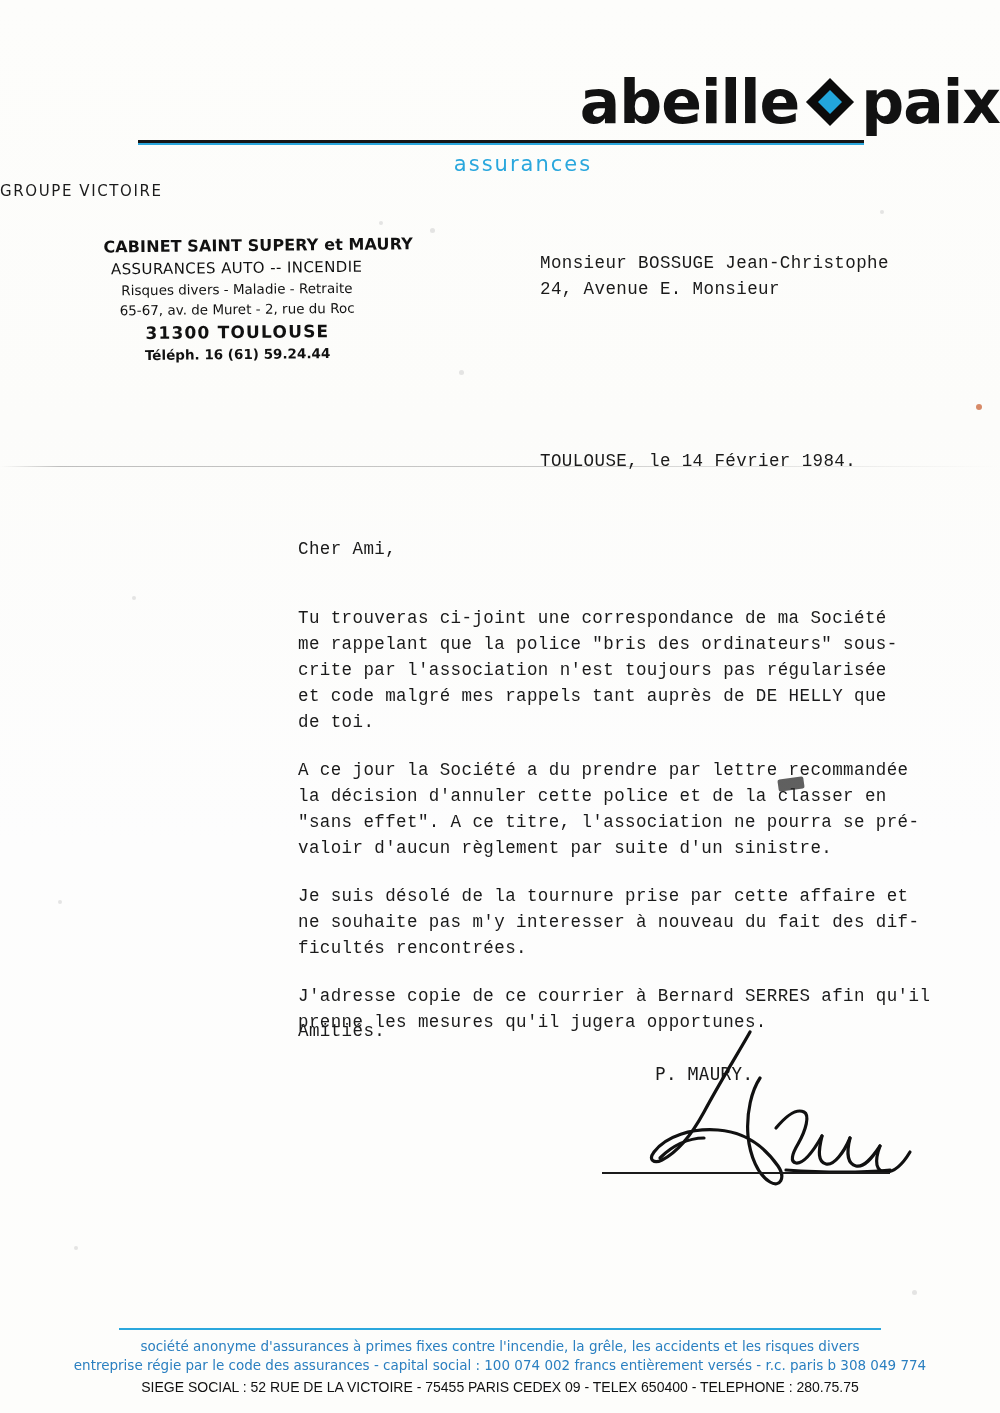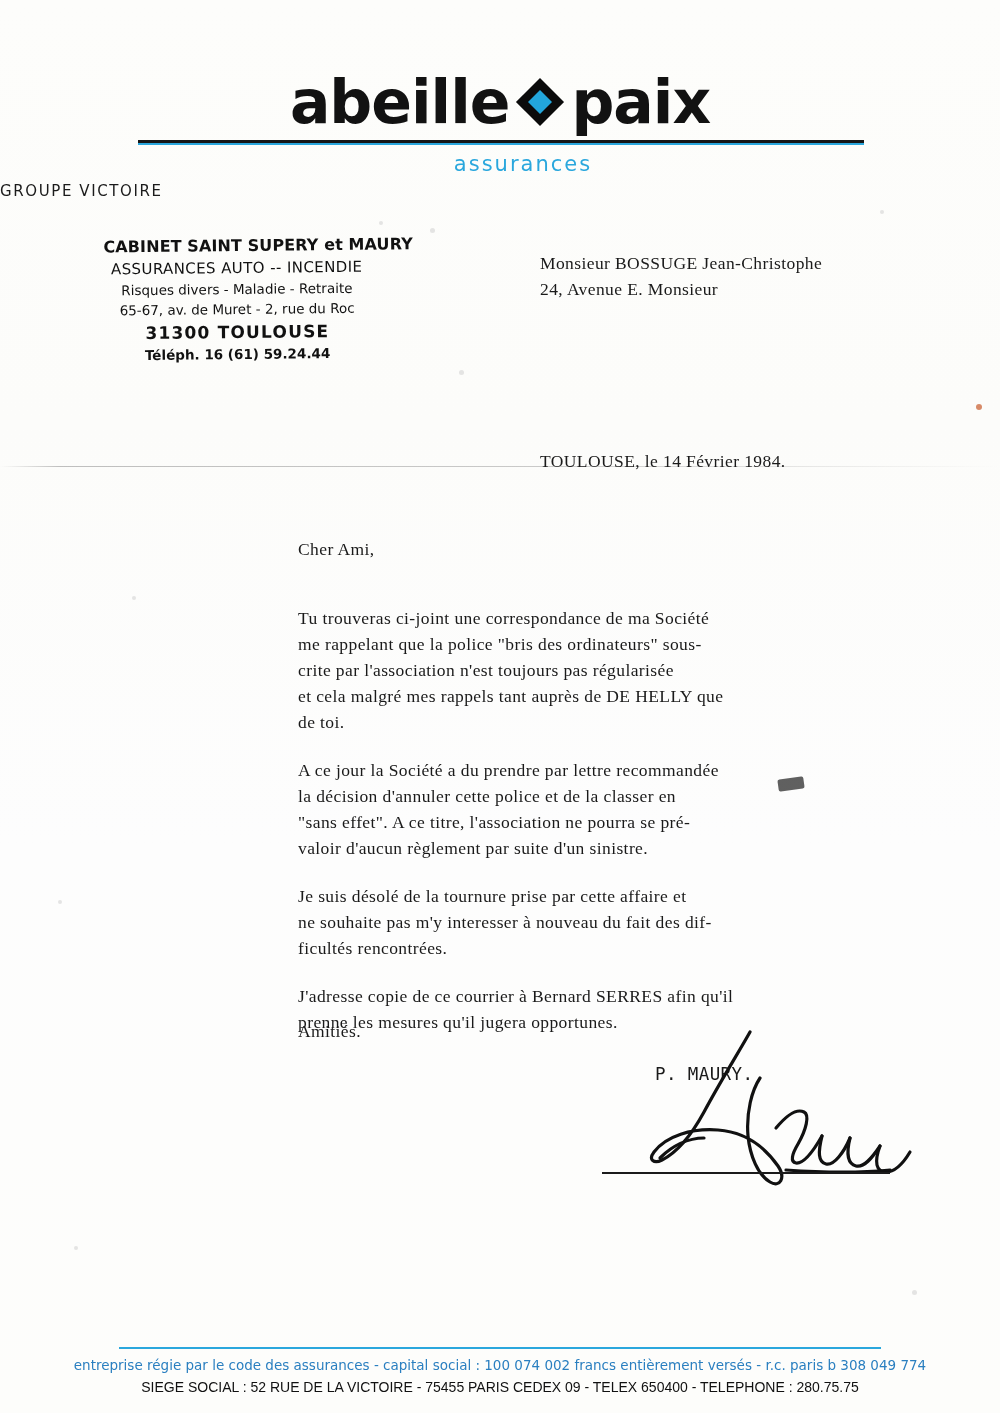--- a/index.html
+++ b/index.html
@@ -38,21 +38,21 @@
     height: 1px;
     background: linear-gradient(to right, rgba(150,150,150,0) 0%, rgba(140,140,140,.55) 6%, rgba(140,140,140,.45) 55%, rgba(150,150,150,0) 100%);
   }
 
   
   .logo-block {
     position: absolute;
     top: 72px;
     left: 0;
     width: 100%;
-    text-align: center;
+    text-align: right;
   }
   .logo-wordmark {
     font-family: "DejaVu Sans", sans-serif;
     font-weight: 700;
     font-size: 60px;
     letter-spacing: -1px;
     color: #121212;
     line-height: 1;
     display: inline-flex;
     align-items: center;
@@ -165,21 +165,21 @@
   }
   .agency .l6 {
     font-size: 13.5px;
     font-weight: 700;
     margin-top: 3px;
     white-space: nowrap;
   }
 
   
   .tw {
-    font-family: Liberation Serif, serif;
+    font-family: Liberation Mono, monospace;
     color: #1a1a1a;
     font-size: 17.5px;
     line-height: 26px;
     letter-spacing: 0.4px;
   }
 
   .recipient {
     position: absolute;
     top: 250px;
     left: 540px;
@@ -346,21 +346,21 @@
   </div>
 
   <div class="dateline tw">TOULOUSE, le 14 Février 1984.</div>
 
   <div class="salutation tw">Cher Ami,</div>
 
   <div class="body-text tw">
     <p>Tu trouveras ci-joint une correspondance de ma Société
 me rappelant que la police "bris des ordinateurs" sous-
 crite par l'association n'est toujours pas régularisée
-et cela malgré mes rappels tant auprès de DE HELLY que
+et code malgré mes rappels tant auprès de DE HELLY que
 de toi.</p>
     <p>A ce jour la Société a du prendre par lettre recommandée
 la décision d'annuler cette police et de la classer en
 "sans effet". A ce titre, l'association ne pourra se pré-
 valoir d'aucun règlement par suite d'un sinistre.</p>
     <p>Je suis désolé de la tournure prise par cette affaire et
 ne souhaite pas m'y interesser à nouveau du fait des dif-
 ficultés rencontrées.</p>
     <p>J'adresse copie de ce courrier à Bernard SERRES afin qu'il
 prenne les mesures qu'il jugera opportunes.</p>
@@ -380,17 +380,18 @@
       <path d="M222 116 C218 132 218 142 226 144 C234 146 244 132 250 118"></path>
       <path d="M250 118 C246 134 248 144 256 146 C264 148 272 138 280 126"></path>
       <path d="M280 126 C274 142 276 152 286 152 C296 152 304 142 310 132"></path>
       <path d="M186 150 C214 152 250 154 290 150"></path>
     </g>
   </svg>
   <div class="sig-rule"></div>
 
   <div class="footer">
     <div class="blue-rule"></div>
+    <div class="f1">société anonyme d'assurances à primes fixes contre l'incendie, la grêle, les accidents et les risques divers</div>
     <div class="f2">entreprise régie par le code des assurances - capital social : 100 074 002 francs entièrement versés - r.c. paris b 308 049 774</div>
     <div class="f3">SIEGE SOCIAL : 52 RUE DE LA VICTOIRE - 75455 PARIS CEDEX 09 - TELEX 650400 - TELEPHONE : 280.75.75</div>
   </div>
 
 </div>
 
 </body></html>

